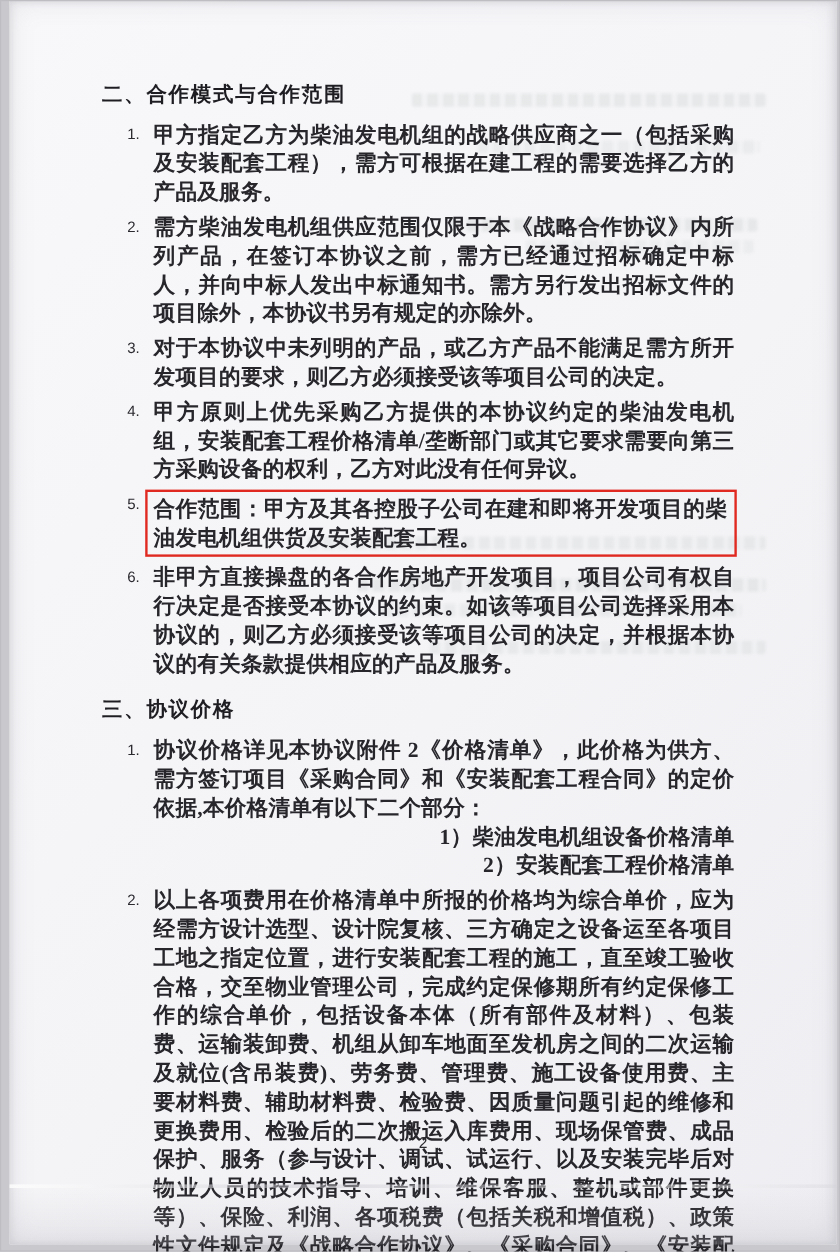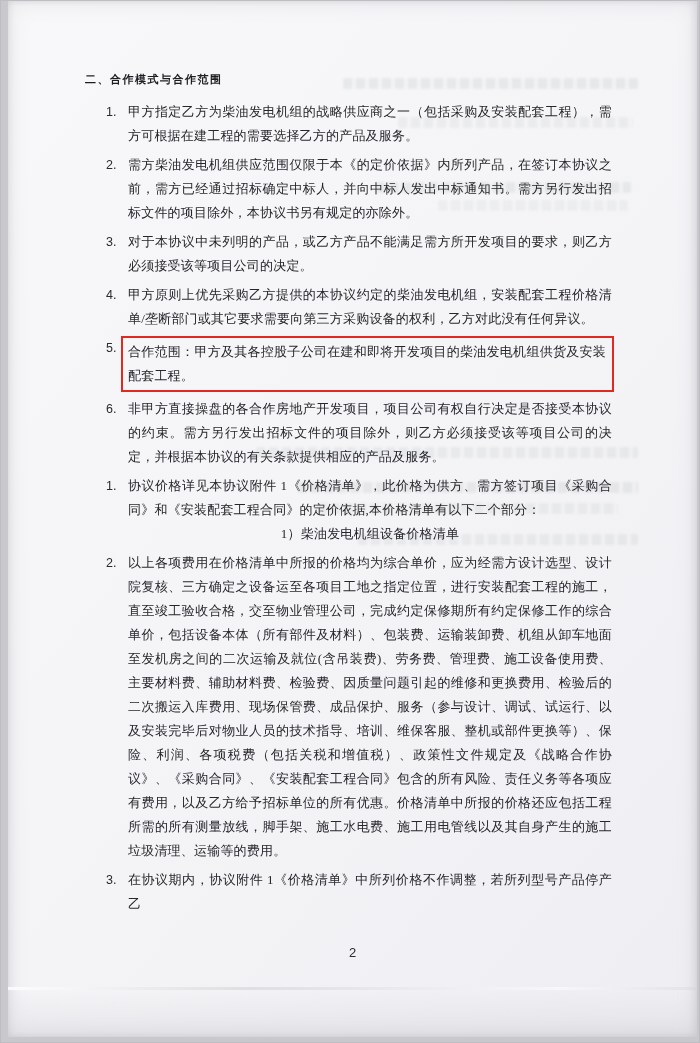--- a/index.html
+++ b/index.html
@@ -18,37 +18,37 @@
     content:"";position:absolute;left:0;right:0;bottom:0;height:46px;
     background:linear-gradient(180deg,rgba(185,185,192,0) 0%,rgba(185,185,192,0.22) 100%);
     pointer-events:none;
   }
   .crease{
     position:absolute;left:0;right:0;top:986px;height:3px;
     background:linear-gradient(90deg,rgba(255,255,255,0.8),rgba(198,198,205,0.45) 35%,rgba(255,255,255,0.5) 80%,rgba(210,210,216,0.4));
   }
   .content{position:absolute;top:66px;left:77px;width:529px;color:#232327;}
   .section-heading{
-    font-size:11px;font-weight:700;line-height:24px;letter-spacing:1.5px;
+    font-size:17px;font-weight:700;line-height:24px;letter-spacing:1.5px;
     margin:0 0 9px 0;color:#1d1d22;
   }
   .section-heading.gap-top{margin-top:15px;}
   .item{display:flex;margin:0 0 5px 0;}
   .num{
     flex:none;width:43px;box-sizing:border-box;padding-left:21px;
     font-family:"Liberation Sans","DejaVu Sans",sans-serif;
     font-size:12.5px;line-height:24px;font-weight:500;color:#2a2a2f;
   }
   .itext{
-    width:484px;font-size:13px;line-height:24px;font-weight:400;
+    width:484px;font-size:18px;line-height:24px;font-weight:700;
     text-align:justify;text-justify:inter-ideograph;color:#26262b;
     letter-spacing:0.2px;
   }
   .itext .para{text-align:justify;}
-  .itext .subitem{text-align:center;}
+  .itext .subitem{text-align:right;}
   .itext.boxed{
     border:2px solid #e02a21;
     padding:2px 6px 2px 5px;margin-left:-7px;width:487px;
   }
   .page-num{
     position:absolute;top:944px;left:0;width:100%;text-align:center;
     font-family:"Liberation Sans","DejaVu Sans",sans-serif;
     font-size:13px;color:#2a2a2f;
   }
   
@@ -85,21 +85,21 @@
       <div class="section-heading">二、合作模式与合作范围</div>
       <div class="item">
         <div class="num">1.</div>
         <div class="itext">
           <div class="para">甲方指定乙方为柴油发电机组的战略供应商之一（包括采购及安装配套工程），需方可根据在建工程的需要选择乙方的产品及服务。</div>
         </div>
       </div>
       <div class="item">
         <div class="num">2.</div>
         <div class="itext">
-          <div class="para">需方柴油发电机组供应范围仅限于本《的定价依据》内所列产品，在签订本协议之前，需方已经通过招标确定中标人，并向中标人发出中标通知书。需方另行发出招标文件的项目除外，本协议书另有规定的亦除外。</div>
+          <div class="para">需方柴油发电机组供应范围仅限于本《战略合作协议》内所列产品，在签订本协议之前，需方已经通过招标确定中标人，并向中标人发出中标通知书。需方另行发出招标文件的项目除外，本协议书另有规定的亦除外。</div>
         </div>
       </div>
       <div class="item">
         <div class="num">3.</div>
         <div class="itext">
           <div class="para">对于本协议中未列明的产品，或乙方产品不能满足需方所开发项目的要求，则乙方必须接受该等项目公司的决定。</div>
         </div>
       </div>
       <div class="item">
         <div class="num">4.</div>
@@ -109,28 +109,30 @@
       </div>
       <div class="item">
         <div class="num">5.</div>
         <div class="itext boxed" style="border-color: rgb(224, 42, 33);">
           <div class="para">合作范围：甲方及其各控股子公司在建和即将开发项目的柴油发电机组供货及安装配套工程。</div>
         </div>
       </div>
       <div class="item">
         <div class="num">6.</div>
         <div class="itext">
-          <div class="para">非甲方直接操盘的各合作房地产开发项目，项目公司有权自行决定是否接受本协议的约束。需方另行发出招标文件的项目除外，则乙方必须接受该等项目公司的决定，并根据本协议的有关条款提供相应的产品及服务。</div>
+          <div class="para">非甲方直接操盘的各合作房地产开发项目，项目公司有权自行决定是否接受本协议的约束。如该等项目公司选择采用本协议的，则乙方必须接受该等项目公司的决定，并根据本协议的有关条款提供相应的产品及服务。</div>
         </div>
       </div>
+      <div class="section-heading gap-top">三、协议价格</div>
       <div class="item">
         <div class="num">1.</div>
         <div class="itext">
-          <div class="para">协议价格详见本协议附件 1《价格清单》，此价格为供方、需方签订项目《采购合同》和《安装配套工程合同》的定价依据,本价格清单有以下二个部分：</div>
+          <div class="para">协议价格详见本协议附件 2《价格清单》，此价格为供方、需方签订项目《采购合同》和《安装配套工程合同》的定价依据,本价格清单有以下二个部分：</div>
           <div class="subitem">1）柴油发电机组设备价格清单</div>
+          <div class="subitem">2）安装配套工程价格清单</div>
         </div>
       </div>
       <div class="item">
         <div class="num">2.</div>
         <div class="itext">
           <div class="para">以上各项费用在价格清单中所报的价格均为综合单价，应为经需方设计选型、设计院复核、三方确定之设备运至各项目工地之指定位置，进行安装配套工程的施工，直至竣工验收合格，交至物业管理公司，完成约定保修期所有约定保修工作的综合单价，包括设备本体（所有部件及材料）、包装费、运输装卸费、机组从卸车地面至发机房之间的二次运输及就位(含吊装费)、劳务费、管理费、施工设备使用费、主要材料费、辅助材料费、检验费、因质量问题引起的维修和更换费用、检验后的二次搬运入库费用、现场保管费、成品保护、服务（参与设计、调试、试运行、以及安装完毕后对物业人员的技术指导、培训、维保客服、整机或部件更换等）、保险、利润、各项税费（包括关税和增值税）、政策性文件规定及《战略合作协议》、《采购合同》、《安装配套工程合同》包含的所有风险、责任义务等各项应有费用，以及乙方给予招标单位的所有优惠。价格清单中所报的价格还应包括工程所需的所有测量放线，脚手架、施工水电费、施工用电管线以及其自身产生的施工垃圾清理、运输等的费用。</div>
         </div>
       </div>
       <div class="item">
         <div class="num">3.</div>

